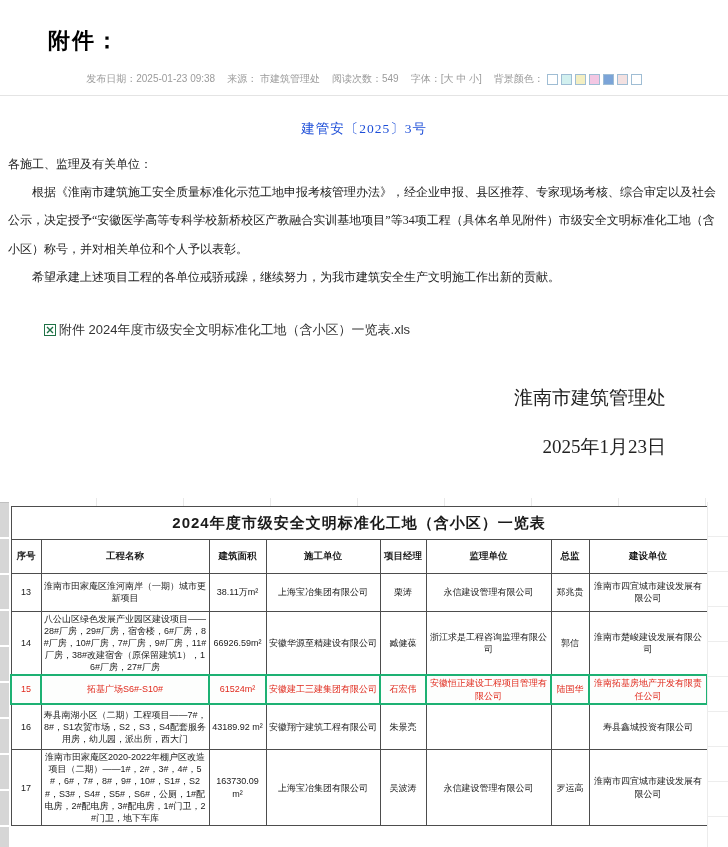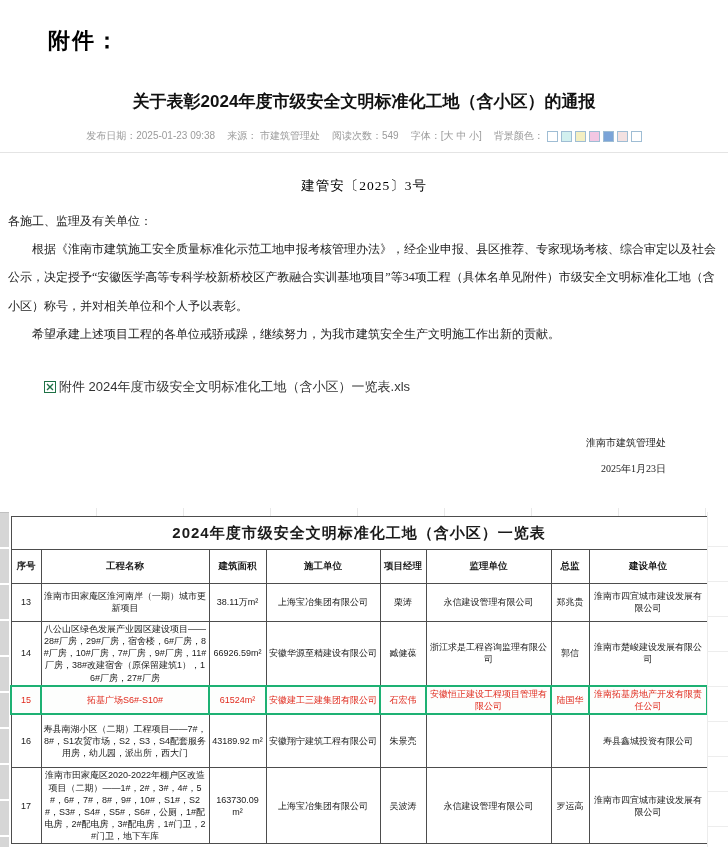--- a/index.html
+++ b/index.html
@@ -27,37 +27,37 @@
   .meta-seg { white-space:nowrap; }
   .swatch-row { display:inline-flex; align-items:center; gap:3px; }
   .swatch {
     width:11px; height:11px; display:inline-block;
     border:1px solid #9fbdd4; cursor:pointer;
   }
   .divider { border-top:1px solid #e4e4e4; margin-top:9px; }
   .doc-number {
     text-align:center; margin-top:24px;
     font-family:"Liberation Serif","DejaVu Serif",serif;
-    font-size:13.5px; color:#000000; letter-spacing:1px;
+    font-size:13.5px; color:#1d4ed8; letter-spacing:1px;
   }
   .doc-body {
     font-family:"Liberation Serif","DejaVu Serif",serif;
     font-size:12px; color:#222; line-height:2.35;
     margin:12px 10px 0 8px;
   }
   .doc-body p { margin:0; }
   .doc-body p.indent { text-indent:2em; }
   .attach-link-row {
     margin:30px 0 0 44px; font-size:13px; color:#333;
     display:flex; align-items:center; gap:3px; cursor:pointer;
   }
   .xls-icon { width:12px; height:12px; flex:0 0 auto; }
   .signature {
     font-family:"Liberation Serif","DejaVu Serif",serif;
-    font-size:10px; color:#222; text-align:right;
+    font-size:19px; color:#222; text-align:right;
     margin:34px 62px 0 0; line-height:2.6;
   }
   
   .sheet { position:relative; margin-top:26px; height:352px; }
   .sheet-left-sliver {
     position:absolute; left:0; top:4px; bottom:0; width:9px;
     background:repeating-linear-gradient(#d6d6d6 0 34px, #ffffff 34px 36px);
     border-top:1px solid #c0c0c0;
   }
   .sheet-top-band {
@@ -79,33 +79,32 @@
     padding:1px 2px; word-break:break-all; line-height:1.35; font-weight:normal;
   }
   .grid .title-cell {
     font-size:15px; font-weight:bold; height:33px; letter-spacing:1px;
   }
   .grid thead th { font-weight:bold; font-size:9.5px; height:34px;margin-left:48px; }
   .grid td.cell-no { font-size:9px; }
   tr.r13 td { height:38px; }
   tr.r14 td { height:54px; }
   tr.r15 td { height:27px; }
-  tr.r16 td { height:54px; }
+  tr.r16 td { height:46px; }
   tr.r17 td { height:68px; }
   tr.hl td {
     color:#e02a1d; border:2px solid #1db173; background:#fdfefd;
   }
 </style>
 </head>
 <body>
 
 <div class="doc">
   <div class="attachment-label">附件：</div>
 
-  <h1 class="article-title">关于表彰2024年度市级安全文明标准化工地（含小区）的通报</h1>
 
   <div class="meta-line">
     <span class="meta-seg">发布日期：2025-01-23 09:38</span>
     <span class="meta-seg">来源：  市建筑管理处</span>
     <span class="meta-seg">阅读次数：549</span>
     <span class="meta-seg">字体：[大 中 小]</span>
     <span class="swatch-row">
       <span class="meta-seg">背景颜色：</span>
       <span id="swatches" style="display:inline-flex;gap:3px;">
           <span class="swatch" style="background: rgb(255, 255, 255);"></span>

